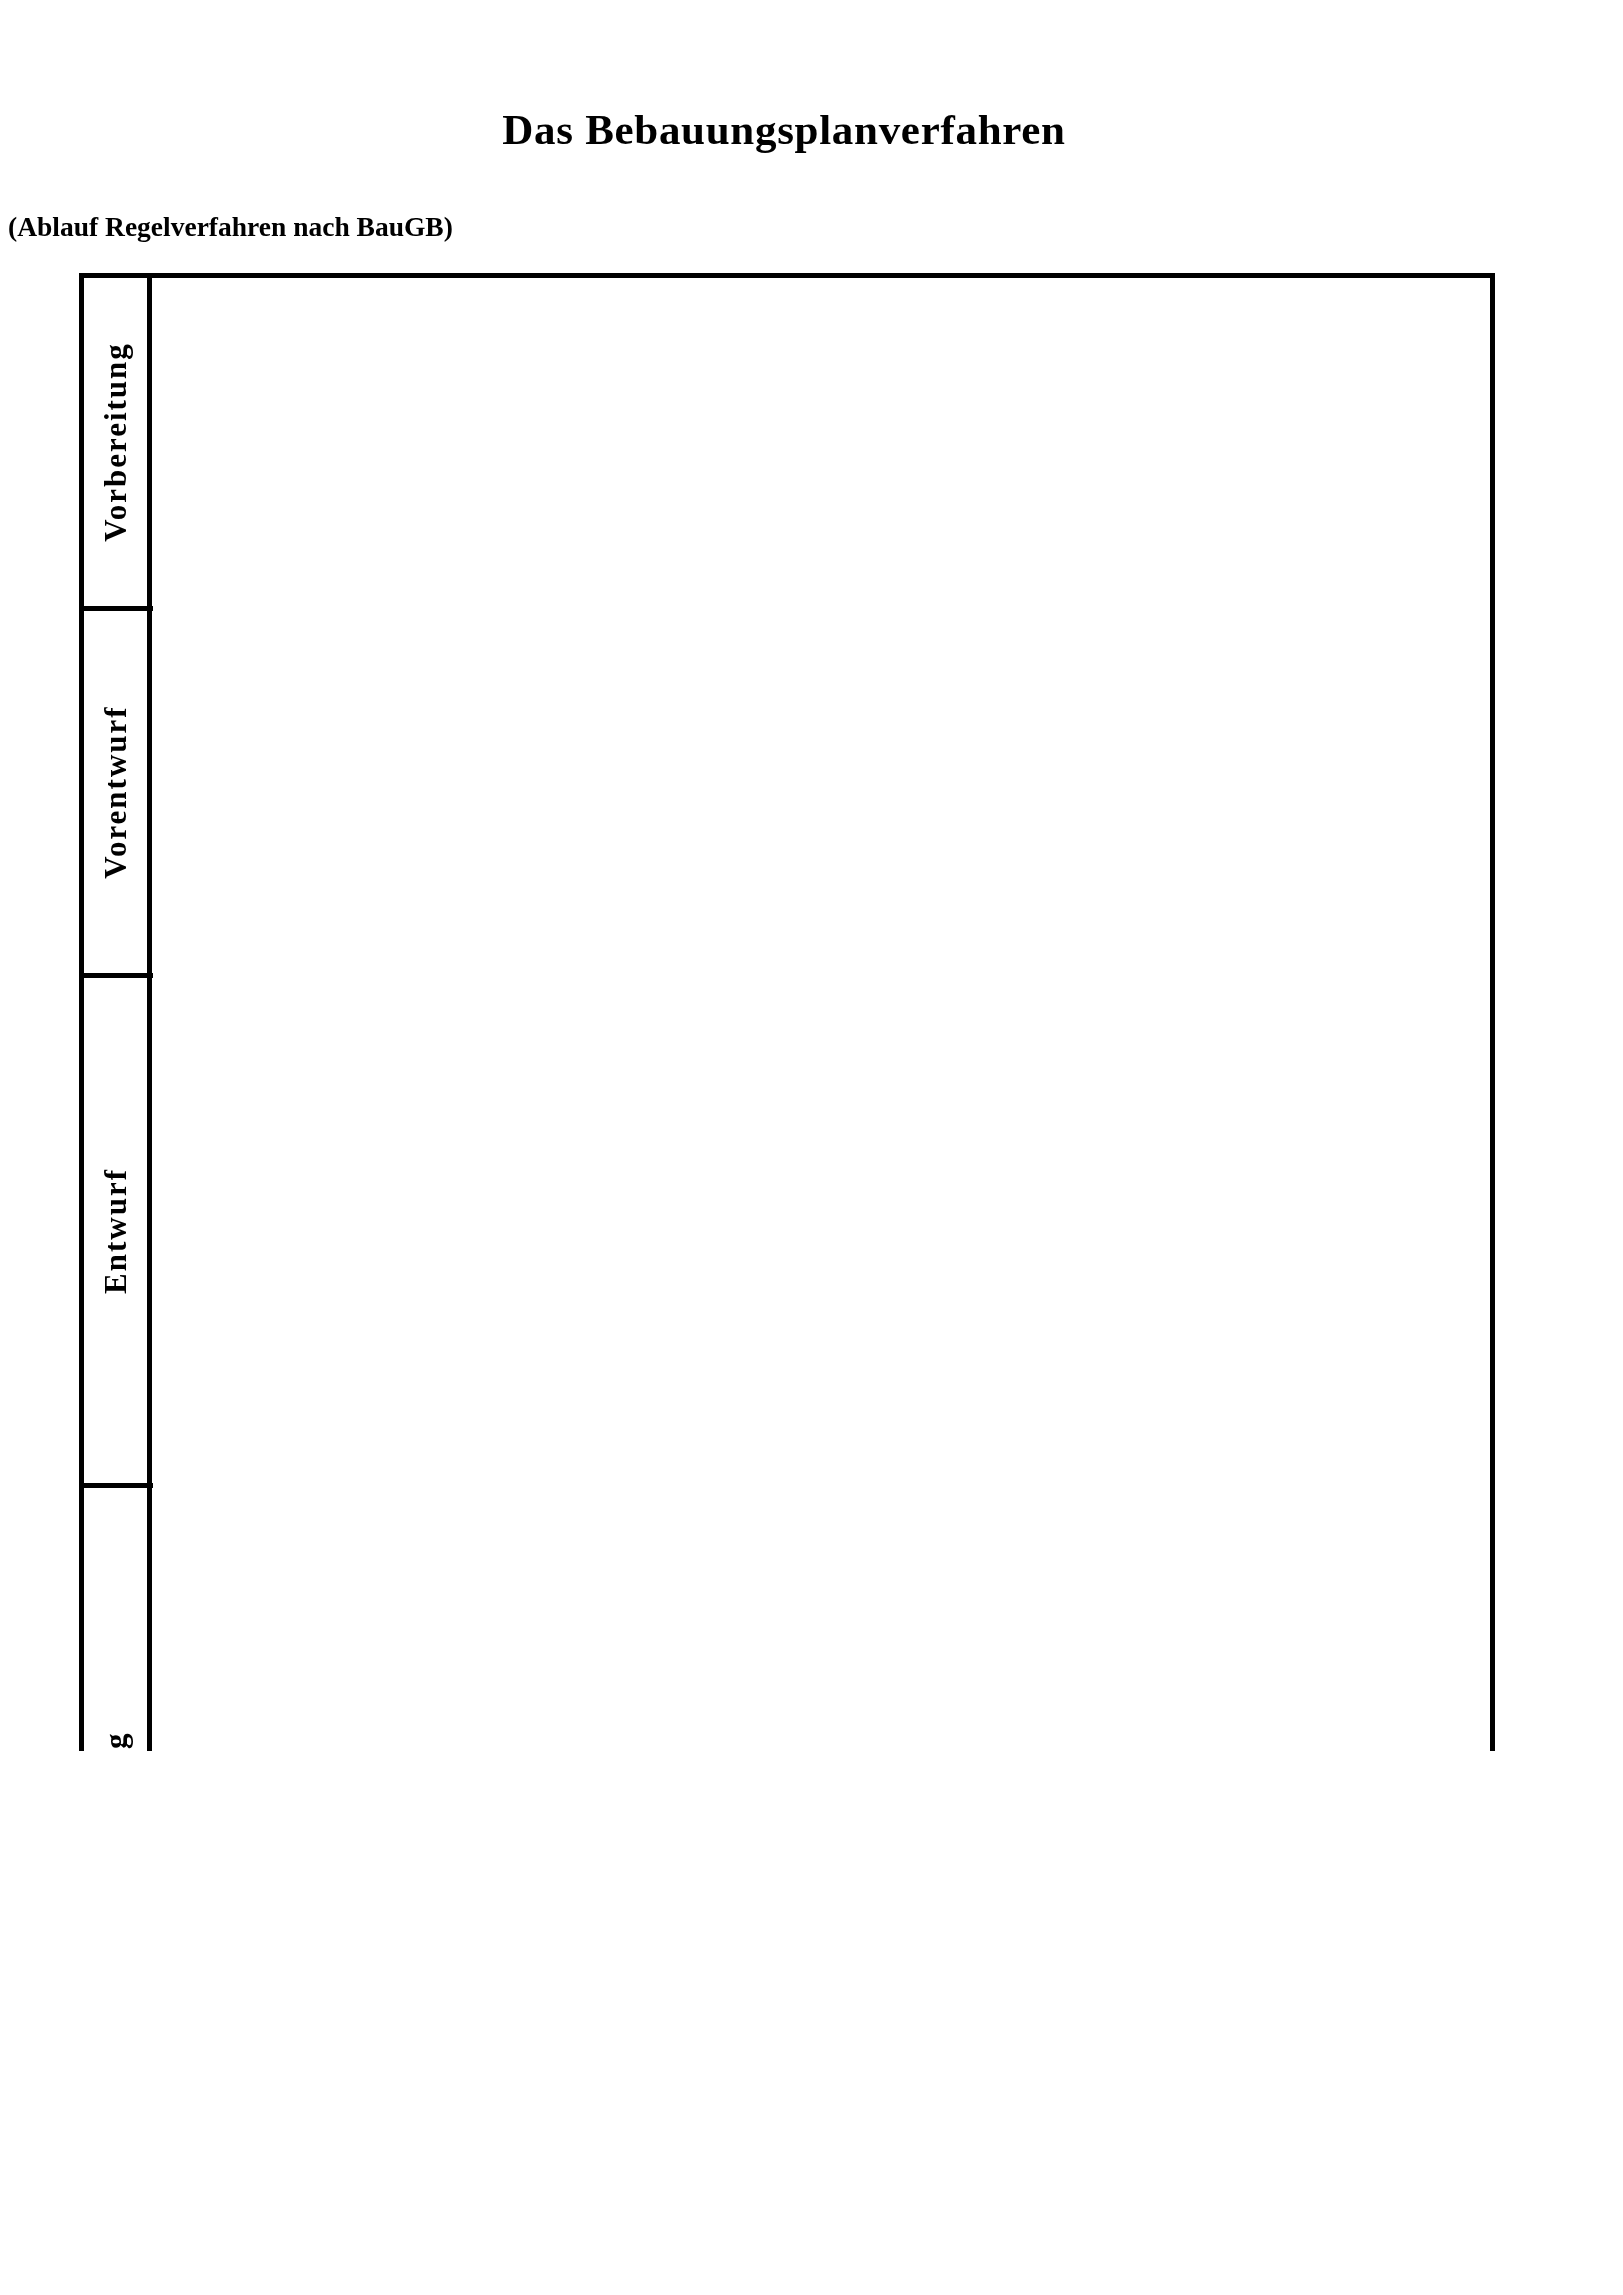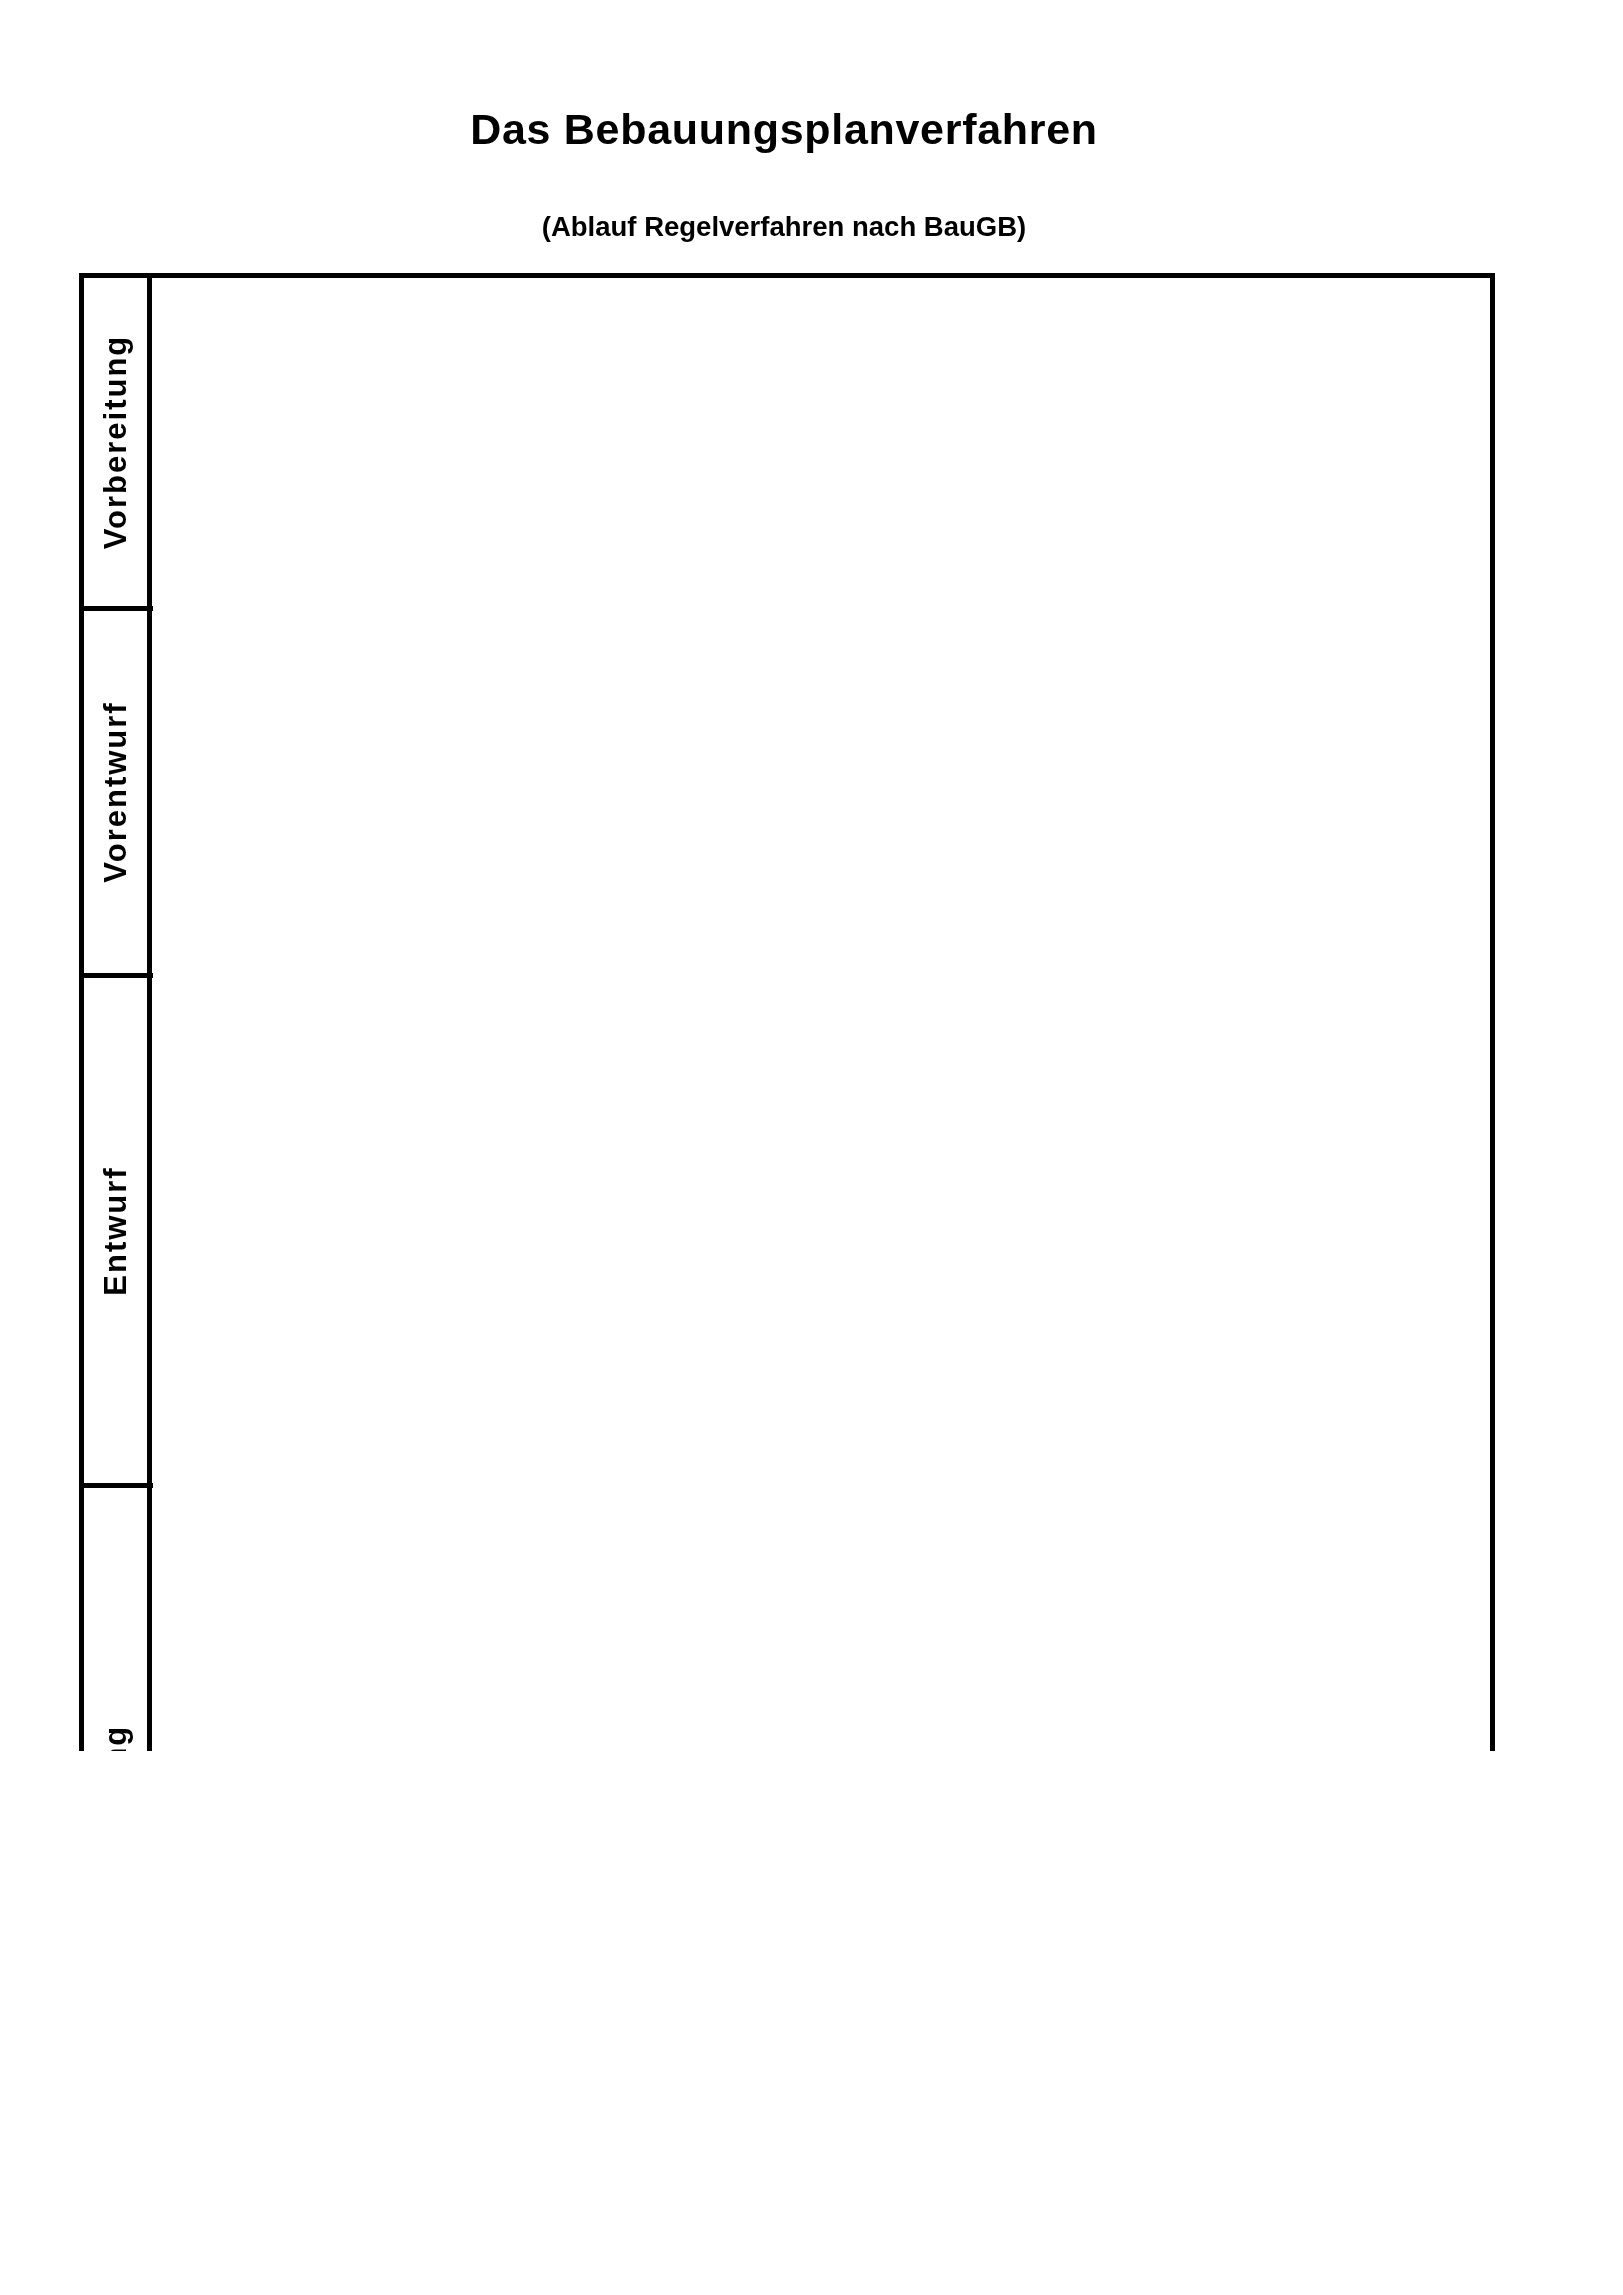--- a/index.html
+++ b/index.html
@@ -1,20 +1,20 @@
 <!DOCTYPE html>
 <html style="font-size:10.5px"><head>
 <meta charset="utf-8">
 <style>
   html,body{margin:0;padding:0;background:#ffffff;}
   #page{position:relative;width:1623px;height:1751px;background:#ffffff;
-        font-family:Liberation Sans, sans-serif;color:#000;overflow:hidden;}
+        font-family:Liberation Serif, serif;color:#000;overflow:hidden;}
   .title{position:absolute;left:0;width:1568px;top:105px;text-align:center;
          font-size:43px;font-weight:bold;letter-spacing:0.7px;}
-  .subtitle{position:absolute;left:0;width:1568px;top:211px;text-align:center;
+  .subtitle{position:absolute;left:8px;width:1568px;top:211px;text-align:left;
             font-size:27.5px;font-weight:bold;}
   .frame{position:absolute;left:79px;top:273px;width:1416px;height:1836px;
          border:5.2px solid #000;box-sizing:border-box;background:#fff;}
   .vline{position:absolute;left:147px;top:273px;width:5.2px;height:1836px;background:#000;}
   .hsep{position:absolute;left:79px;width:74px;height:5.2px;background:#000;}
   .band{position:absolute;left:153px;width:1337px;}
   .labelcell{position:absolute;left:84px;width:63px;background:#ffffff;}
   .labeltxt{position:absolute;left:50%;top:50%;transform:translate(-50%,-50%) rotate(-90deg);
             transform-origin:center;font-size:31px;font-weight:bold;letter-spacing:2px;white-space:nowrap;}
   .fbox{position:absolute;left:412px;width:465px;box-sizing:border-box;border:4.6px solid #000;

